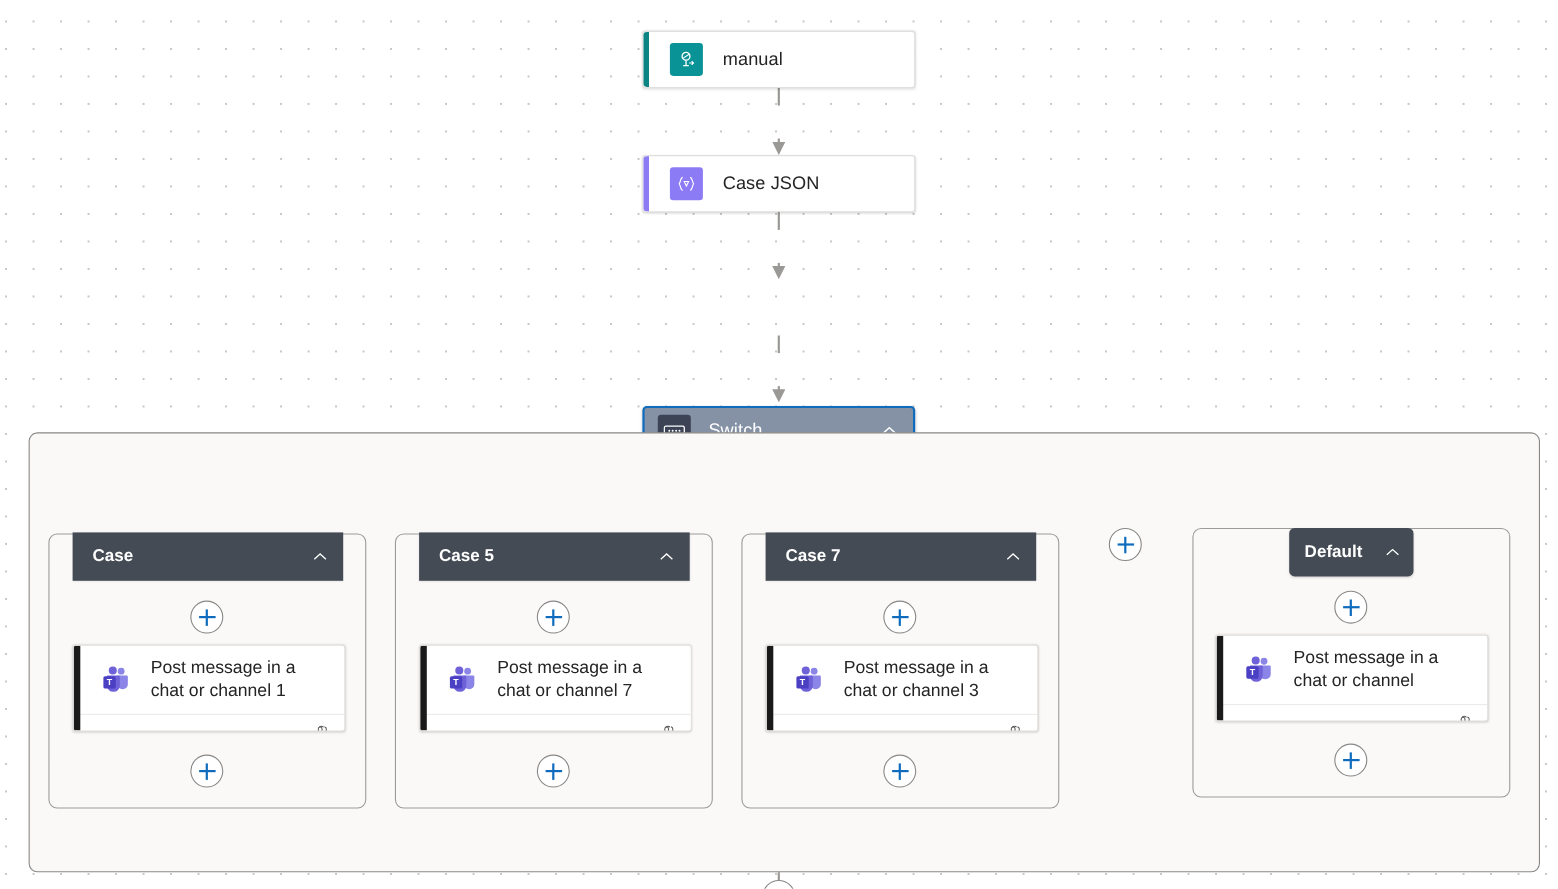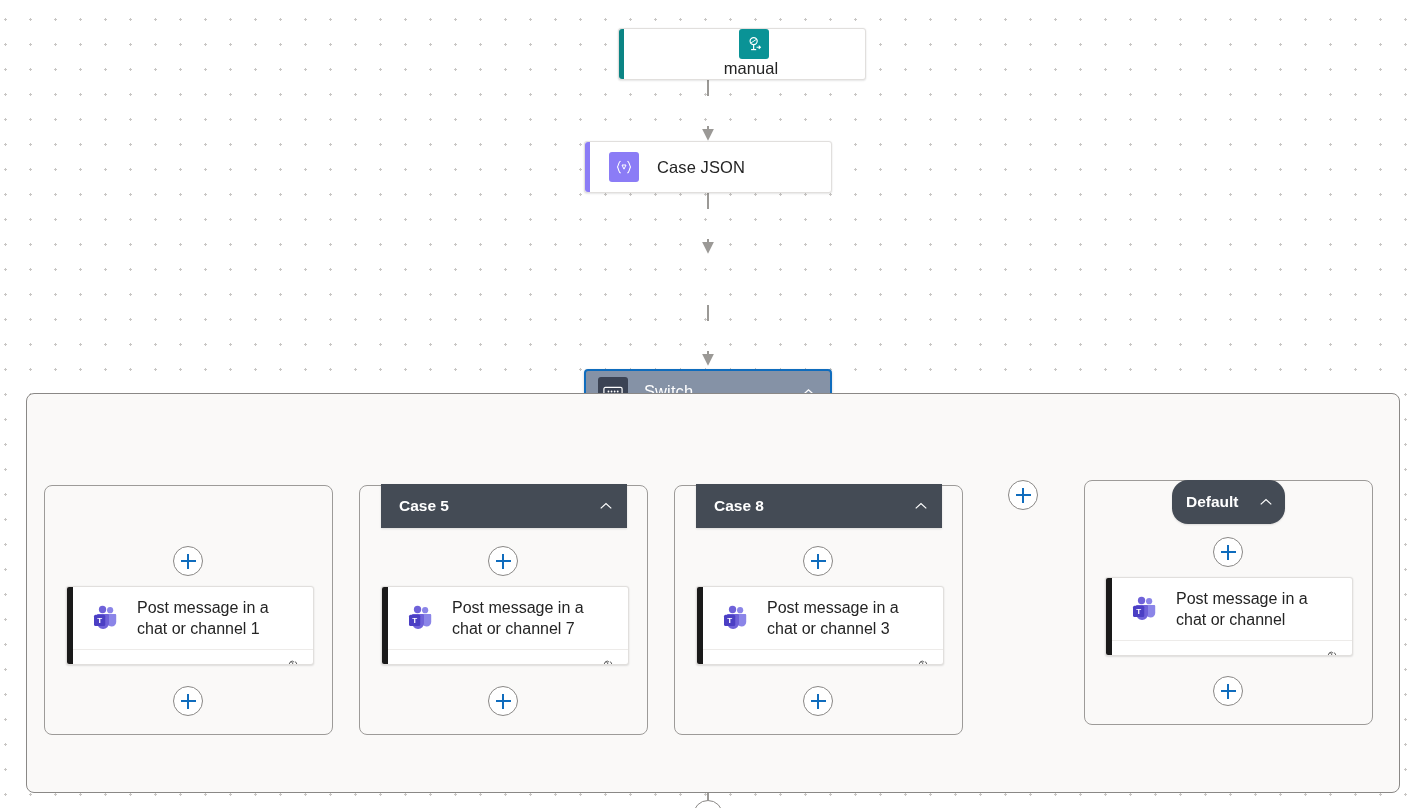--- a/index.html
+++ b/index.html
@@ -81,21 +81,21 @@
     border-radius: 8px;
   }
   .case-header {
     position: absolute;
     background: #444b55;
     display: flex; align-items: center;
     height: 44px;
     padding: 0 14px 0 18px;
     box-shadow: 0 1px 2px rgba(0,0,0,0.12);
   }
-  .case-header.rounded { border-radius: 16px; }
+  .case-header.rounded { border-radius: 5px; }
   .case-header .ctitle {
     color: #ffffff; font-size: 15.5px; font-weight: 600; white-space: nowrap;
   }
   .case-header .chev { margin-left: auto; padding-left: 26px; color: #ffffff; display:flex; }
 
   
   .action-card {
     position: absolute;
     background: #ffffff;
     border: 1px solid #e1dfdd;
@@ -183,21 +183,21 @@
       <line x1="1228" y1="519" x2="1228" y2="537"></line>
       <line x1="1228" y1="567" x2="1228" y2="577" marker-end="url(#arw)"></line>
       <line x1="1228" y1="655" x2="1228" y2="676"></line>
 
       <line x1="1085" y1="501" x2="1172" y2="501"></line>
 
       <line x1="708" y1="793" x2="708" y2="800"></line>
     </g>
   </svg>
 
-  <div class="node" style="left:618px; top:28px; width:248px; height:52px;flex-direction:column;">
+  <div class="node" style="left:584px; top:28px; width:248px; height:52px;">
     <div class="accent" style="background:#0b8484;"></div>
     <div class="ic" style="background:#0a9396;">
       <svg width="17" height="17" viewBox="0 0 20 20" fill="none" stroke="#fff" stroke-width="1.4">
         <circle cx="9" cy="6" r="4.2"></circle>
         <path d="M5.3 8.6 L12.7 3.6" stroke-width="1.1"></path>
         <path d="M9 10.2 V16"></path>
         <path d="M6 16 H12"></path>
         <path d="M12.4 13.2 H17 M15 11.2 L17 13.2 L15 15.2" stroke-width="1.2"></path>
       </svg>
     </div>
@@ -231,20 +231,28 @@
     <div class="chev">
       <svg width="15" height="9" viewBox="0 0 16 10" fill="none" stroke="#ffffff" stroke-width="1.5">
         <path d="M1.4 8 L8 2 L14.6 8"></path>
       </svg>
     </div>
   </div>
 
   <div class="scope-box" style="left:26px; top:393px; width:1374px; height:400px;"></div>
 
   <div class="case-box" style="left:44px; top:485px; width:289px; height:250px;"></div>
+  <div class="case-header" style="left:66px; top:484px; width:246px;">
+    <span class="ctitle">Case</span>
+    <span class="chev">
+      <svg width="14" height="8" viewBox="0 0 16 10" fill="none" stroke="#ffffff" stroke-width="1.5">
+        <path d="M1.4 8 L8 2 L14.6 8"></path>
+      </svg>
+    </span>
+  </div>
   <div class="plus" style="left:173px; top:546px;"></div>
   <div class="action-card" style="left:66px; top:586px; width:248px; height:79px;">
     <div class="accent"></div>
     <div class="row">
       <div class="tic">
         <svg width="30" height="30" viewBox="0 0 32 32">
           <circle cx="20.4" cy="7.6" r="3.3" fill="#8b85e8"></circle>
           <circle cx="12.3" cy="6.9" r="3.9" fill="#6f62d9"></circle>
           <path d="M17.6 11.8h8.1c.7 0 1.2.5 1.2 1.2v7.2a4.9 4.9 0 0 1-4.9 4.9h-.2a5.4 5.4 0 0 1-5.4-5.4v-6.7c0-.7.5-1.2 1.2-1.2z" fill="#8b85e8"></path>
           <path d="M6.6 11.8h11.2c.8 0 1.4.6 1.4 1.4v8.3a6.1 6.1 0 0 1-6.1 6.1h-.4a6.1 6.1 0 0 1-6.1-6.1v-8.3c0-.8.2-1.4 0-1.4z" fill="#6f62d9"></path>
@@ -298,21 +306,21 @@
           <path d="M12.4 4.2 A3 3 0 0 1 12.4 10"></path>
           <path d="M6.6 4.6 A3.2 3.2 0 0 1 11.4 4.6"></path>
         </svg>
       </span>
     </div>
   </div>
   <div class="plus" style="left:488px; top:686px;"></div>
 
   <div class="case-box" style="left:674px; top:485px; width:289px; height:250px;"></div>
   <div class="case-header" style="left:696px; top:484px; width:246px;">
-    <span class="ctitle">Case 8</span>
+    <span class="ctitle">Case 7</span>
     <span class="chev">
       <svg width="14" height="8" viewBox="0 0 16 10" fill="none" stroke="#ffffff" stroke-width="1.5">
         <path d="M1.4 8 L8 2 L14.6 8"></path>
       </svg>
     </span>
   </div>
   <div class="plus" style="left:803px; top:546px;"></div>
   <div class="action-card" style="left:696px; top:586px; width:248px; height:79px;">
     <div class="accent"></div>
     <div class="row">

